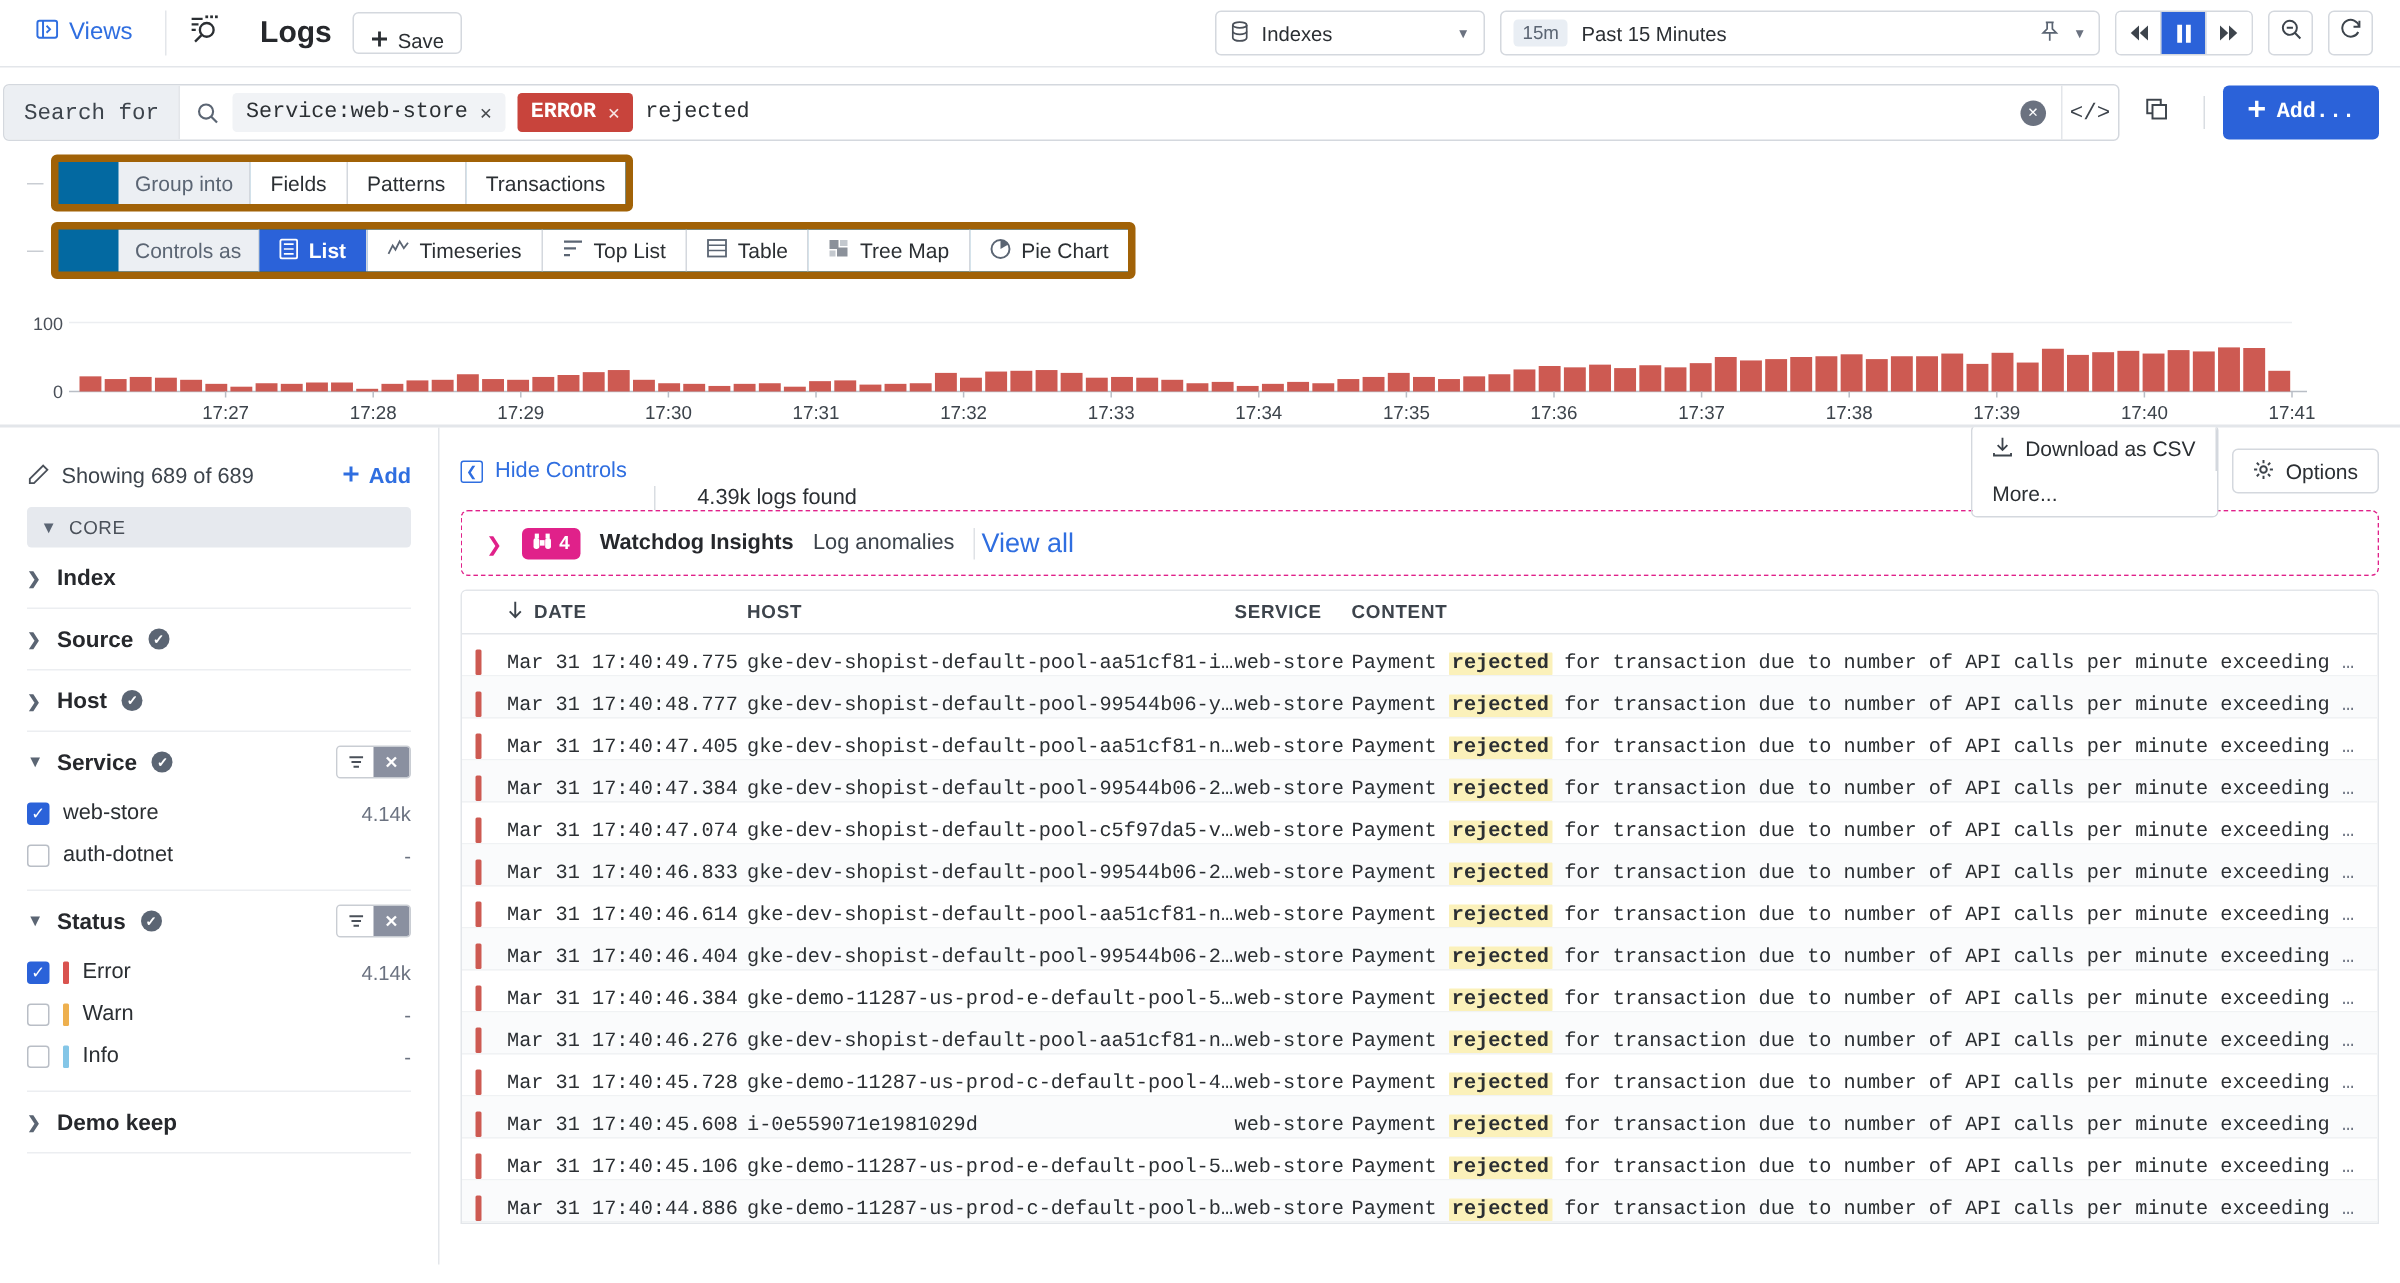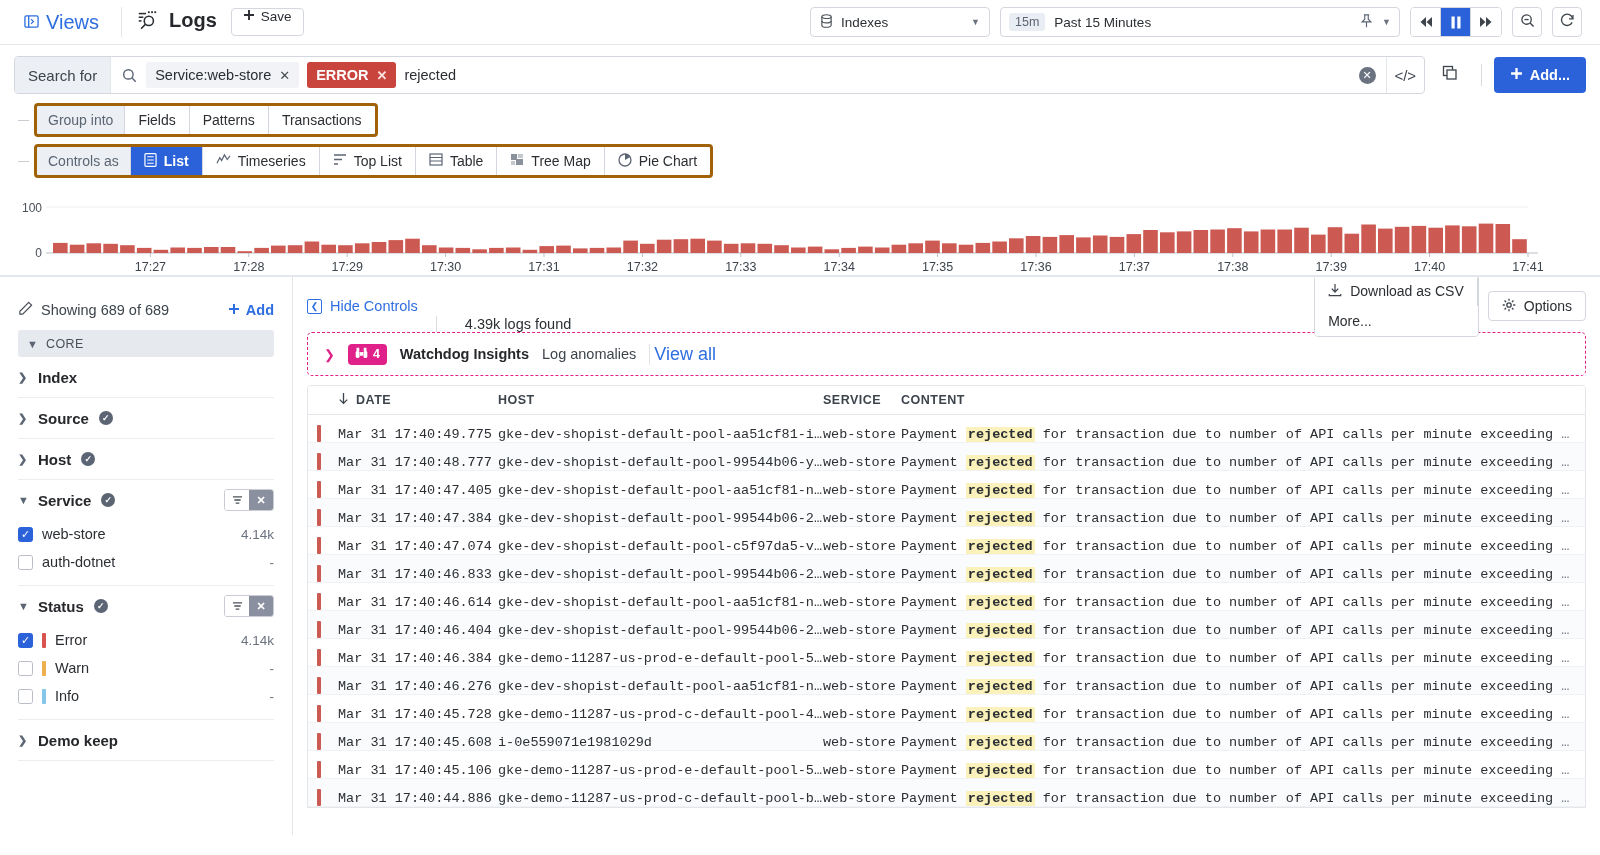--- a/index.html
+++ b/index.html
@@ -12,30 +12,30 @@
   .mono { font-family: "Liberation Mono", monospace; }
 
   
   .topbar {
     height: 45px; display: flex; align-items: center;
     border-bottom: 1px solid #e3e6ea; background: #fff;
     padding: 0 10px;
   }
   .views-btn {
     display: flex; align-items: center; gap: 7px;
-    color: #2f6ee0; font-size: 20px; padding: 4px 8px 4px 14px;
+    color: #2f6ee0; font-size: 16px; padding: 4px 8px 4px 14px;
     cursor: pointer;
   }
   .vsep { width: 1px; height: 30px; background: #e3e6ea; margin: 0 14px; }
   .logs-title {
-    display: flex; align-items: flex-start; gap: 11px;
+    display: flex; align-items: center; gap: 26px;
     font-size: 20px; font-weight: 600; color: #26282c;
   }
   .save-btn {
-    margin-left: 14px; display: flex; align-items: flex-start; gap: 6px;
+    margin-left: 14px; display: flex; align-items: flex-end; gap: 6px;
     border: 1px solid #d4d8de; border-radius: 4px; background: #fff;
     height: 28px; padding: 0 11px; font-size: 13.5px; color: #2b2f33;
     cursor: pointer;
   }
   .topbar-right { margin-left: auto; display: flex; align-items: center; gap: 10px; padding-right: 8px;}
   .idx-select {
     display: flex; align-items: center; gap: 8px;
     border: 1px solid #d4d8de; border-radius: 4px; background: #fff;
     height: 30px; width: 180px; padding: 0 9px; font-size: 13.5px; cursor: pointer;
   }
@@ -55,21 +55,21 @@
   .pbtn { width: 30px; height: 100%; display: flex; align-items: center; justify-content: center;
     background: #fff; border-right: 1px solid #d4d8de; cursor: pointer; color: #3b4busy;}
   .pbtn:last-child { border-right: none; }
   .pbtn.active { background: #2b62d9; color: #fff; }
   .sqbtn {
     width: 30px; height: 30px; border: 1px solid #d4d8de; border-radius: 4px;
     background: #fff; display: flex; align-items: center; justify-content: center; cursor: pointer;
   }
 
   
-  .searchrow { display: flex; align-items: center; padding: 11px 14px 0 14px; gap: 0; }
+  .searchrow { display: flex; align-items: center; padding: 11px 14px 0 2px; gap: 0; font-family: Liberation Mono, monospace; }
   .searchbox {
     flex: 1; display: flex; align-items: center; height: 38px;
     border: 1px solid #d4d8de; border-radius: 4px; background: #fff; overflow: hidden;
   }
   .search-for {
     background: #eceff3; color: #3b4css; color:#3d444c; height: 100%;
     display: flex; align-items: center; padding: 0 13px; font-size: 15px;
     border-right: 1px solid #e3e6ea; cursor: pointer;
   }
   .s-magnifier { padding: 0 9px 0 11px; color: #5b6573; display:flex; align-items:center;}
@@ -97,21 +97,21 @@
     display: flex; align-items: center; gap: 7px; background: #2b62d9; color: #fff;
     border-radius: 4px; height: 36px; padding: 0 16px; font-size: 14.5px; font-weight: 600;
     cursor: pointer;
   }
 
   
   .ctrl-wrap { padding: 9px 0 0 34px; position: relative; }
   .ctrl-row { display: flex; align-items: center; margin-bottom: 7px; position: relative;}
   .tick { position: absolute; left: -16px; width: 11px; height: 1px; background: #c9cdd3; }
   .seg {
-    display: flex; border: 3px solid #a16207; border-radius: 4px; overflow: hidden; background: #0369a1;
+    display: flex; border: 5px solid #a16207; border-radius: 4px; overflow: hidden; background: #0369a1; padding-left: 40px;
   }
   .seg-label {
     background: #eceff3; color: #5b6573; padding: 0 11px; height: 28px;
     display: flex; align-items: center; font-size: 14px; border-right: 1px solid #d4d8de;
   }
   .seg-item {
     height: 28px; display: flex; align-items: center; gap: 7px; padding: 0 13px;
     font-size: 14px; border-right: 1px solid #d4d8de; background: #fff; cursor: pointer; color:#2b2f33;
   }
   .seg-item:last-child { border-right: none; }

